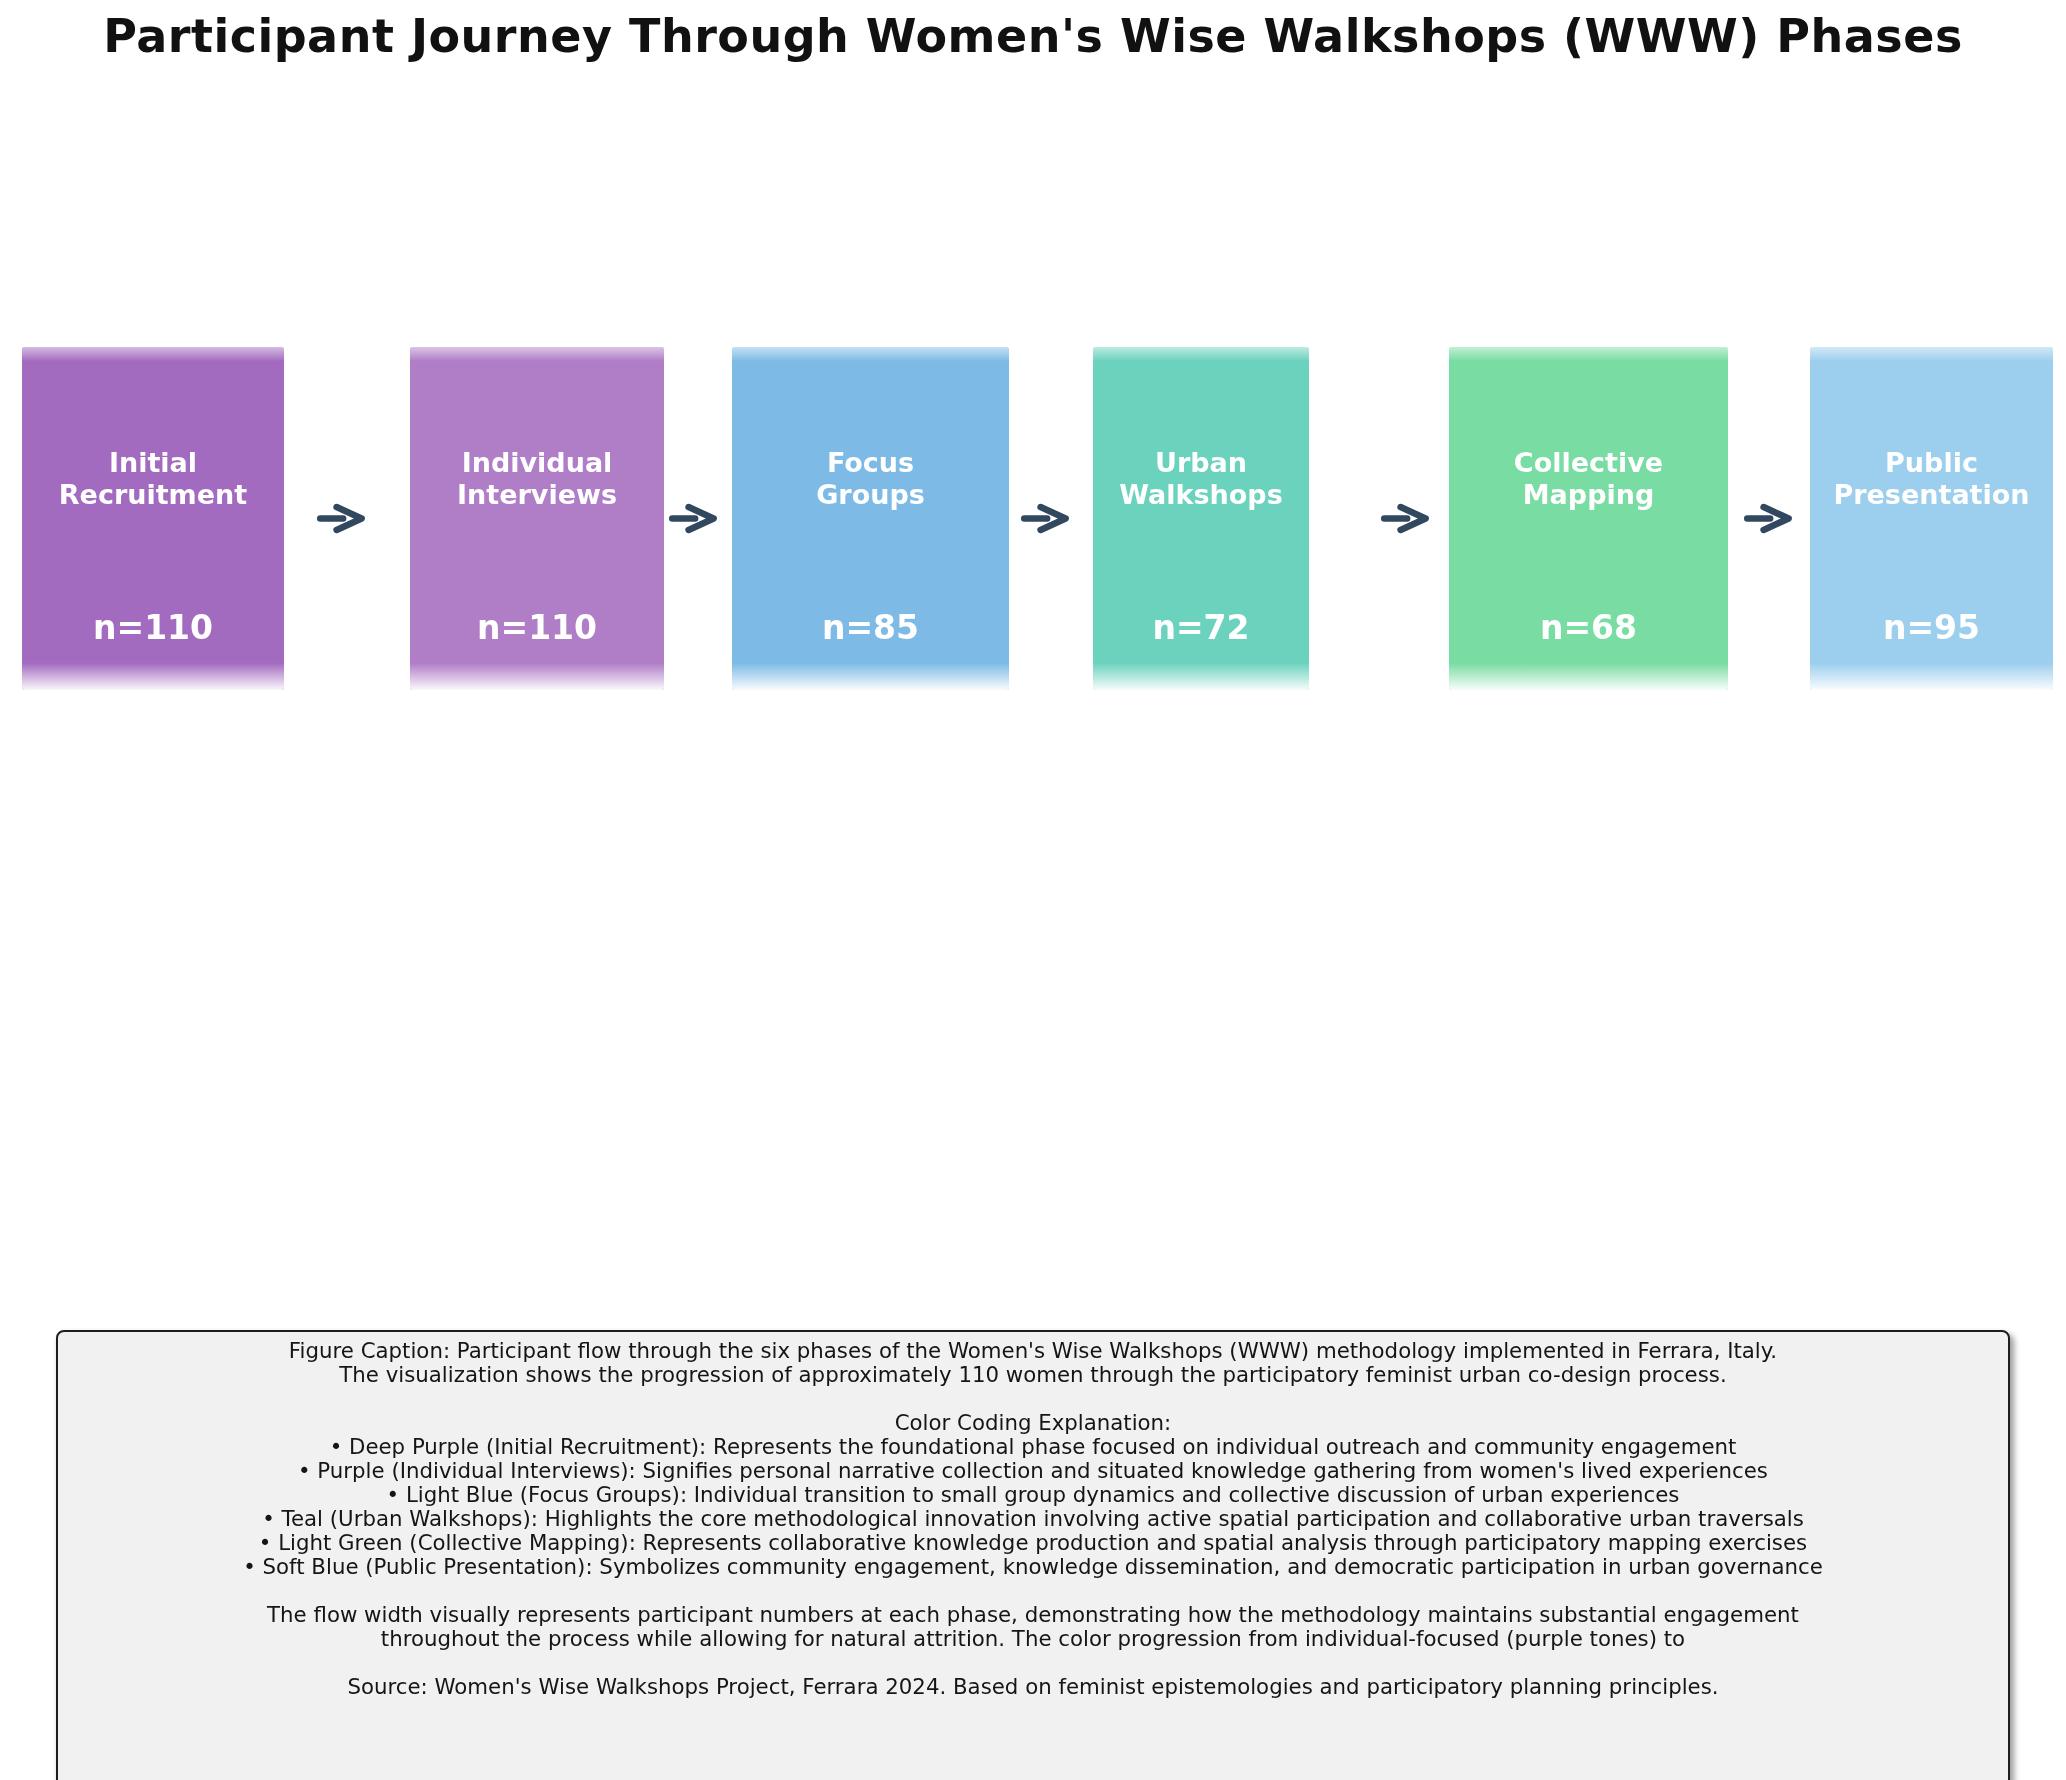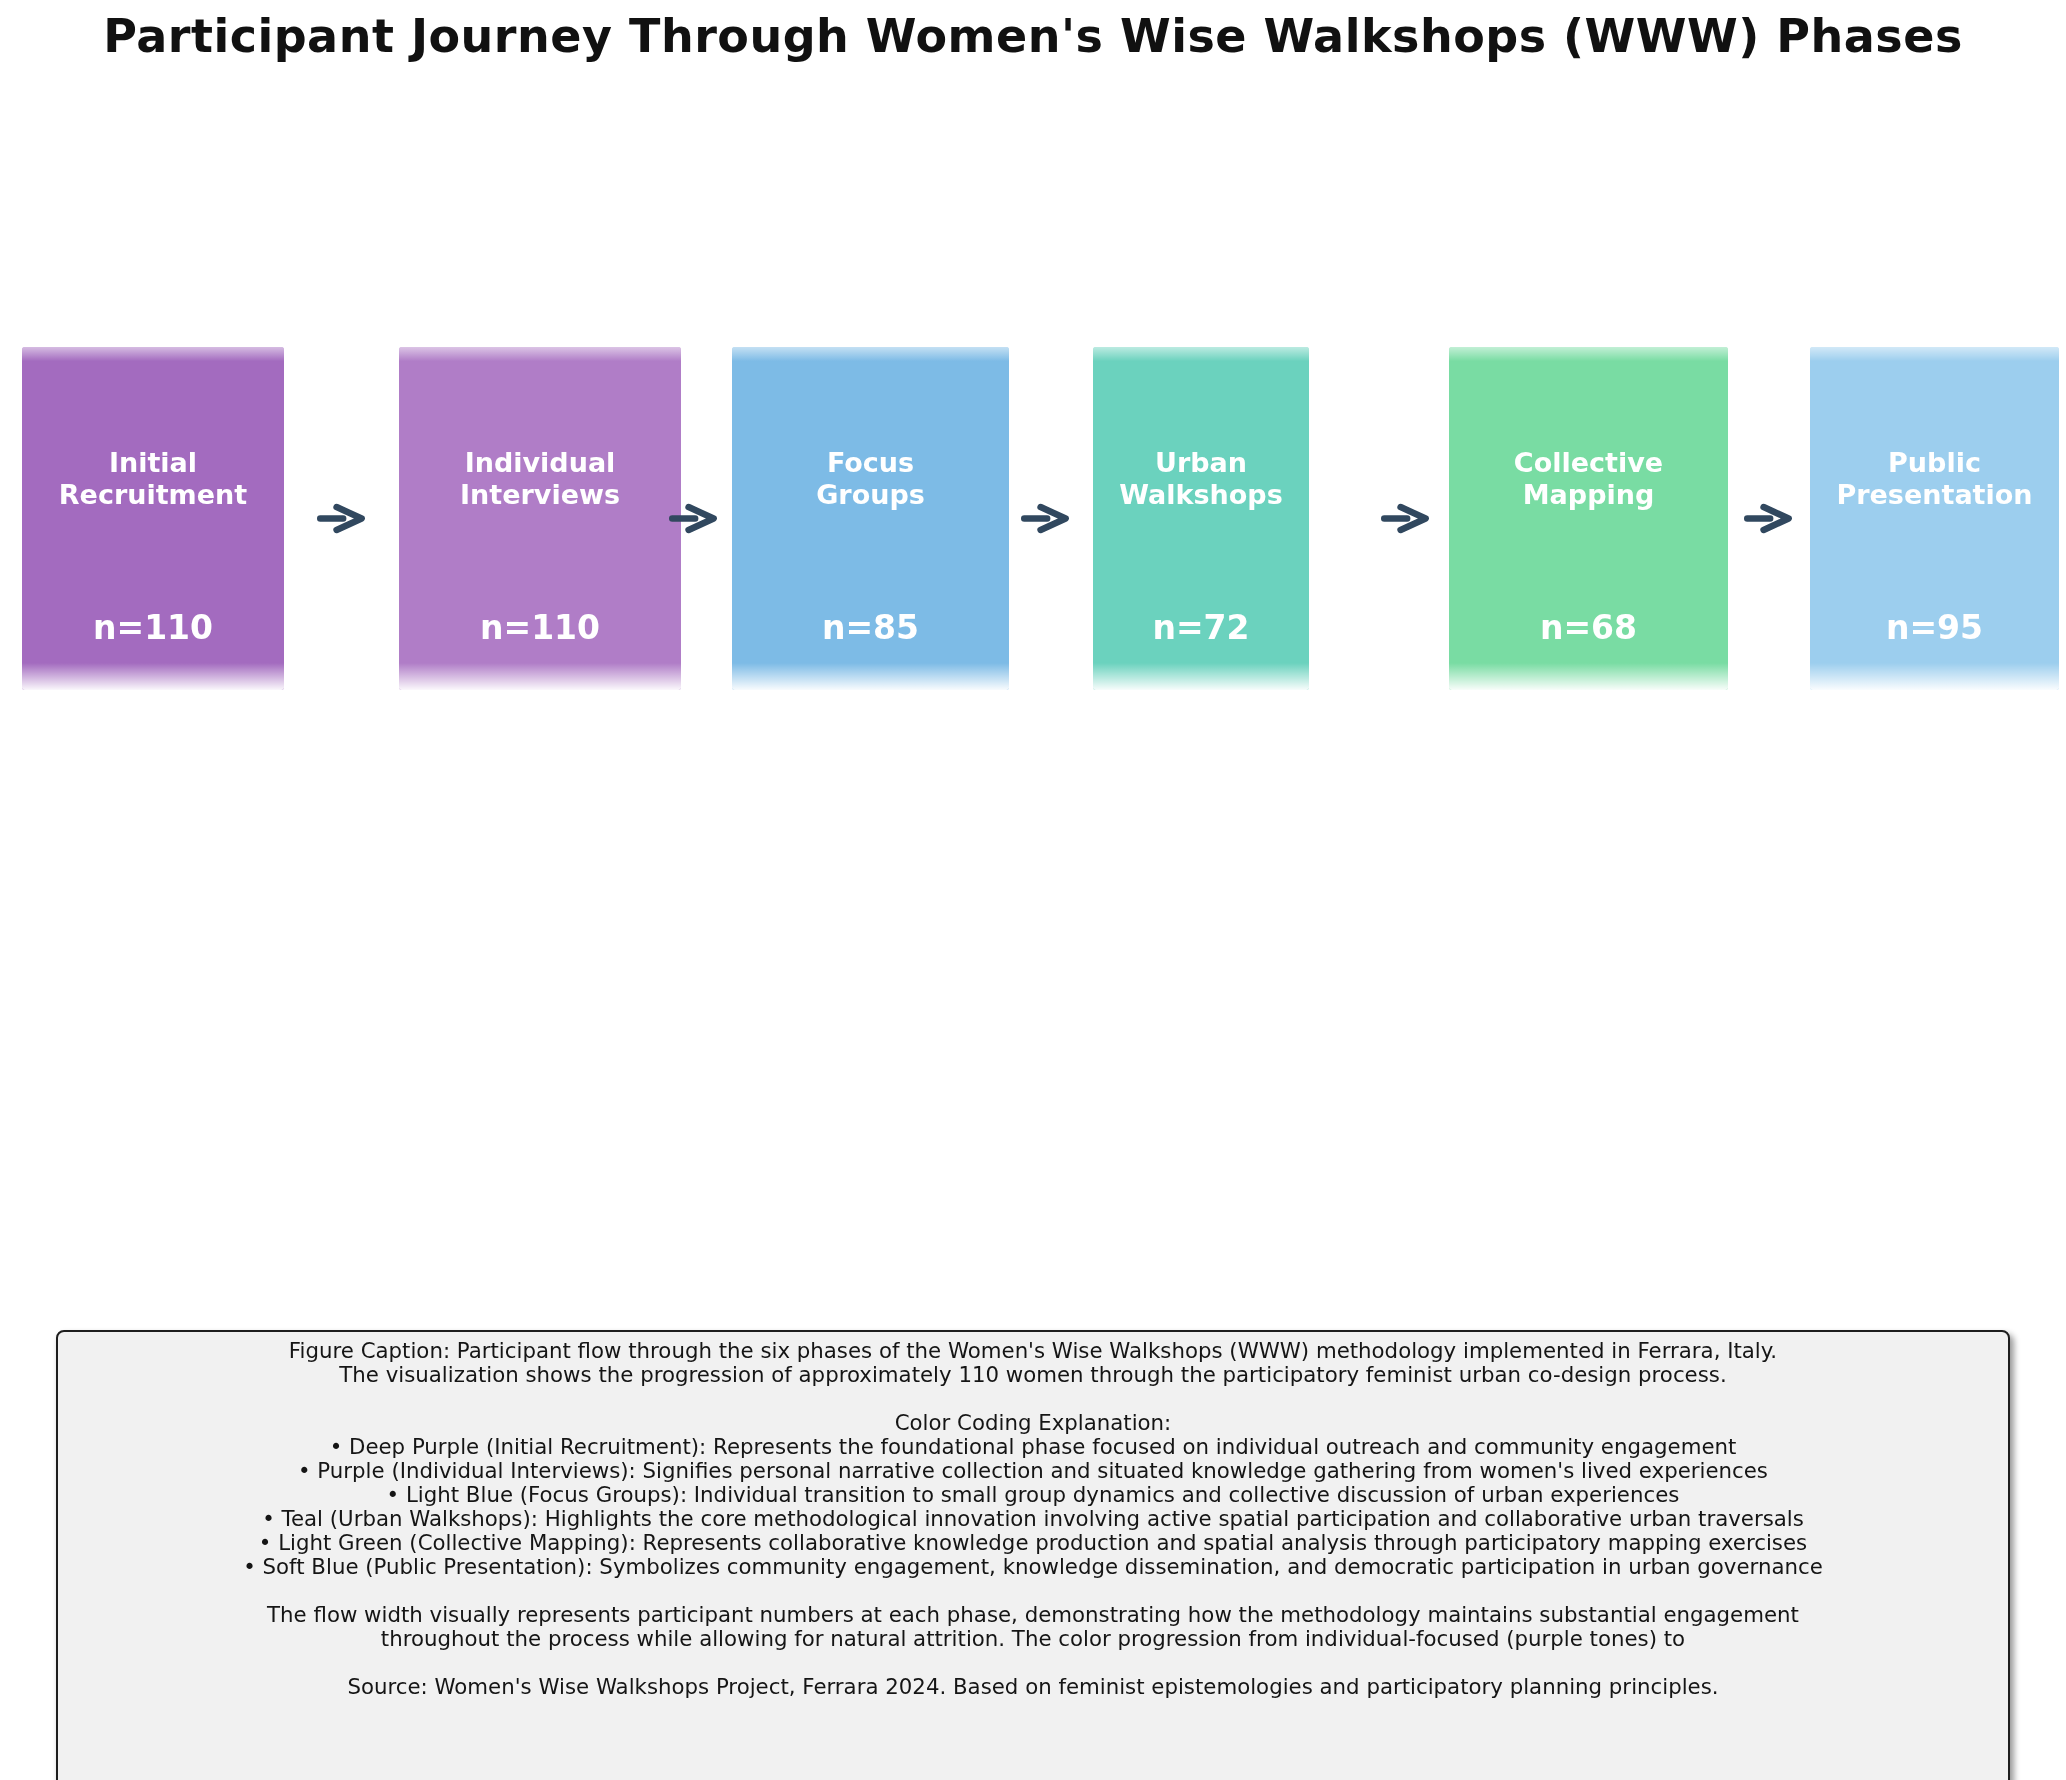--- a/index.html
+++ b/index.html
@@ -98,21 +98,21 @@
   <div class="fig-title">Participant Journey Through Women's Wise Walkshops (WWW) Phases</div>
   <div id="flow">
       <div class="phase-box" style="left: 22px; width: 262px; background-color: rgb(163, 107, 191);">
         <div class="phase-shade"></div>
         <div class="phase-name">
           <div>Initial</div>
           <div>Recruitment</div>
         </div>
         <div class="phase-n">n=110</div>
       </div>
-      <div class="phase-box" style="left: 399px; width: 282px; background-color: rgb(176, 125, 199);">
+      <div class="phase-box" style="left: 410px; width: 254px; background-color: rgb(176, 125, 199);">
         <div class="phase-shade"></div>
         <div class="phase-name">
           <div>Individual</div>
           <div>Interviews</div>
         </div>
         <div class="phase-n">n=110</div>
       </div>
       <div class="phase-box" style="left: 732px; width: 277px; background-color: rgb(125, 187, 230);">
         <div class="phase-shade"></div>
         <div class="phase-name">
@@ -130,21 +130,21 @@
         <div class="phase-n">n=72</div>
       </div>
       <div class="phase-box" style="left: 1449px; width: 279px; background-color: rgb(121, 220, 163);">
         <div class="phase-shade"></div>
         <div class="phase-name">
           <div>Collective</div>
           <div>Mapping</div>
         </div>
         <div class="phase-n">n=68</div>
       </div>
-      <div class="phase-box" style="left: 1810px; width: 243px; background-color: rgb(156, 206, 238); padding-left: 6px;">
+      <div class="phase-box" style="left: 1810px; width: 243px; background-color: rgb(156, 206, 238);">
         <div class="phase-shade"></div>
         <div class="phase-name">
           <div>Public</div>
           <div>Presentation</div>
         </div>
         <div class="phase-n">n=95</div>
       </div>
       <svg class="flow-arrow" viewBox="0 0 90 56" style="left: 317px; top: 503px;">
         <line x1="6" y1="28" x2="48" y2="28" stroke="#31485F" stroke-width="12" stroke-linecap="round"></line>
         <polyline points="36,7 82,28 36,49" fill="none" stroke="#31485F" stroke-width="12" stroke-linecap="round" stroke-linejoin="round"></polyline>

